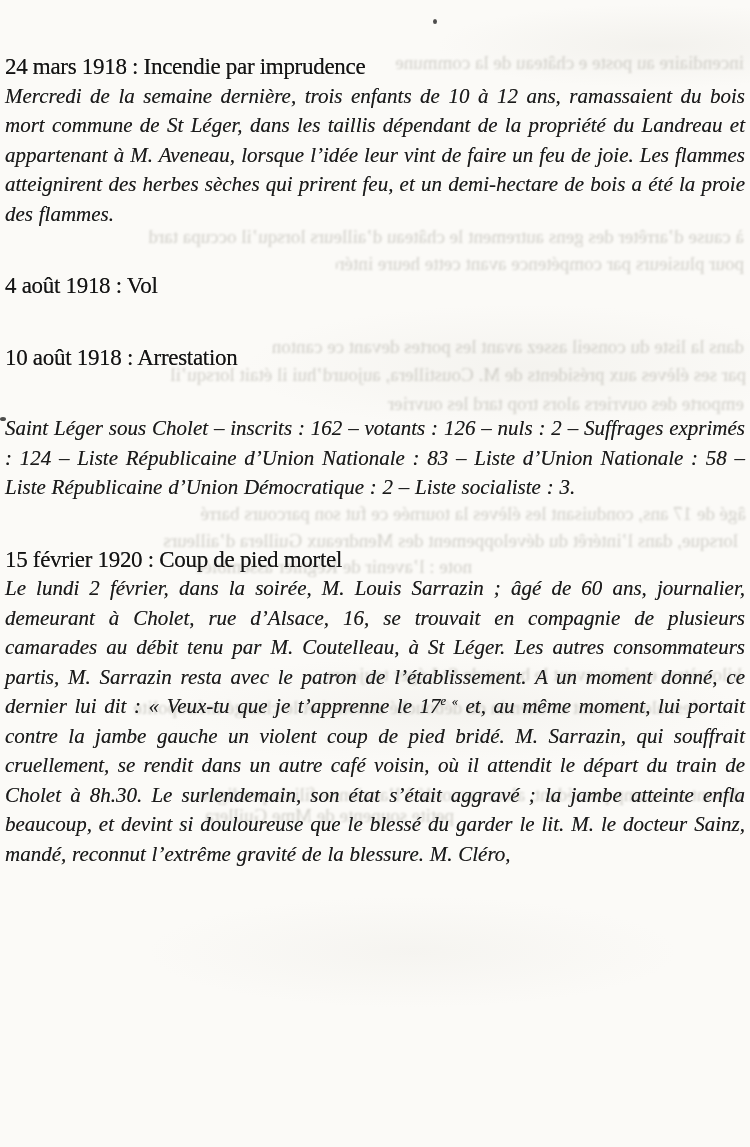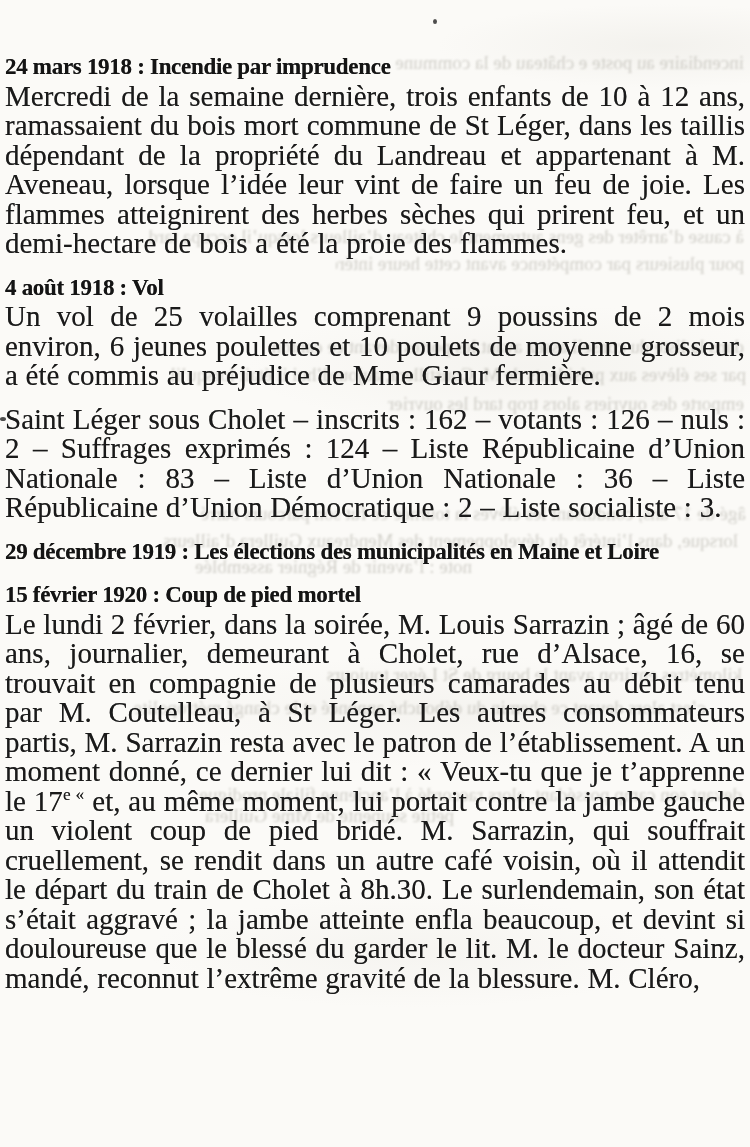--- a/index.html
+++ b/index.html
@@ -27,41 +27,42 @@
   .content {
     position: absolute;
     left: 0;
     top: 0;
     width: 750px;
     box-sizing: border-box;
     padding: 52px 5px 0 5px;
     z-index: 2;
   }
   .entry + .entry {
-    margin-top: 14px;
+    margin-top: 42px;
   }
   .entry h2 {
     margin: 0;
     font-size: 23px;
-    font-weight: 700;
+    font-weight: 400;
     line-height: 29.5px;
     letter-spacing: -0.3px;
     white-space: nowrap;
     color: #141414;
     text-shadow: 0 0 0.5px rgba(10,10,10,0.65);
   }
   .entry p {
     margin: 0;
-    font-size: 29px;
+    font-size: 21px;
     line-height: 29.5px;
     text-align: justify;
     text-align-last: left;
     color: #1a1a1a;
     text-shadow: 0 0 0.45px rgba(20,20,20,0.55);
     word-spacing: 0.5px;
+    font-style: italic;
   }
   .entry p sup {
     font-size: 0.6em;
     line-height: 0;
     vertical-align: super;
     letter-spacing: 0;
   }
   .bleed-layer, .artifact-layer {
     position: absolute;
     left: 0; top: 0;
@@ -113,32 +114,31 @@
 
   <div class="content">
 
     <section class="entry">
       <h2>24 mars 1918 : Incendie par imprudence</h2>
       <p>Mercredi de la semaine dernière, trois enfants de 10 à 12 ans, ramassaient du bois mort commune de St Léger, dans les taillis dépendant de la propriété du Landreau et appartenant à M. Aveneau, lorsque l’idée leur vint de faire un feu de joie. Les flammes atteignirent des herbes sèches qui prirent feu, et un demi-hectare de bois a été la proie des flammes.</p>
     </section>
 
     <section class="entry">
       <h2>4 août 1918 : Vol</h2>
-      <p>Un vol de 25 volailles comprenant 9 poussins de 2 mois environ, 6 jeunes poulettes et 10 poulets de moyenne grosseur, a été commis au préjudice de Mme Giaur fermière.</p>
     </section>
 
     <section class="entry">
+      <h2>10 août 1918 : Arrestation</h2>
     </section>
 
     <section class="entry">
-      <p>Saint Léger sous Cholet – inscrits : 162 – votants : 126 – nuls : 2 – Suffrages exprimés : 124 – Liste Républicaine d’Union Nationale : 83 – Liste d’Union Nationale : 36 – Liste Républicaine d’Union Démocratique : 2 – Liste socialiste : 3.</p>
+      <p>Saint Léger sous Cholet – inscrits : 162 – votants : 126 – nuls : 2 – Suffrages exprimés : 124 – Liste Républicaine d’Union Nationale : 83 – Liste d’Union Nationale : 58 – Liste Républicaine d’Union Démocratique : 2 – Liste socialiste : 3.</p>
     </section>
 
     <section class="entry">
-      <h2>29 décembre 1919 : Les élections des municipalités en Maine et Loire</h2>
     </section>
 
     <section class="entry">
       <h2>15 février 1920 : Coup de pied mortel</h2>
       <p><span>Le lundi 2 février, dans la soirée, M. Louis Sarrazin ; âgé de 60 ans, journalier, demeurant à Cholet, rue d’Alsace, 16, se trouvait en compagnie de plusieurs camarades au débit tenu par M. Coutelleau, à St Léger. Les autres consommateurs partis, M. Sarrazin resta avec le patron de l’établissement. A un moment donné, ce dernier lui dit : « Veux-tu que je t’apprenne le 17</span><sup>e «</sup><span> et, au même moment, lui portait contre la jambe gauche un violent coup de pied bridé. M. Sarrazin, qui souffrait cruellement, se rendit dans un autre café voisin, où il attendit le  départ du train de Cholet à 8h.30. Le surlendemain, son état s’était aggravé ; la jambe atteinte enfla beaucoup, et devint si douloureuse que le blessé du garder le lit. M. le docteur Sainz, mandé, reconnut l’extrême  gravité de la blessure. M. Cléro,</span></p>
     </section>
 
   </div>
 
   <div class="artifact-layer">

